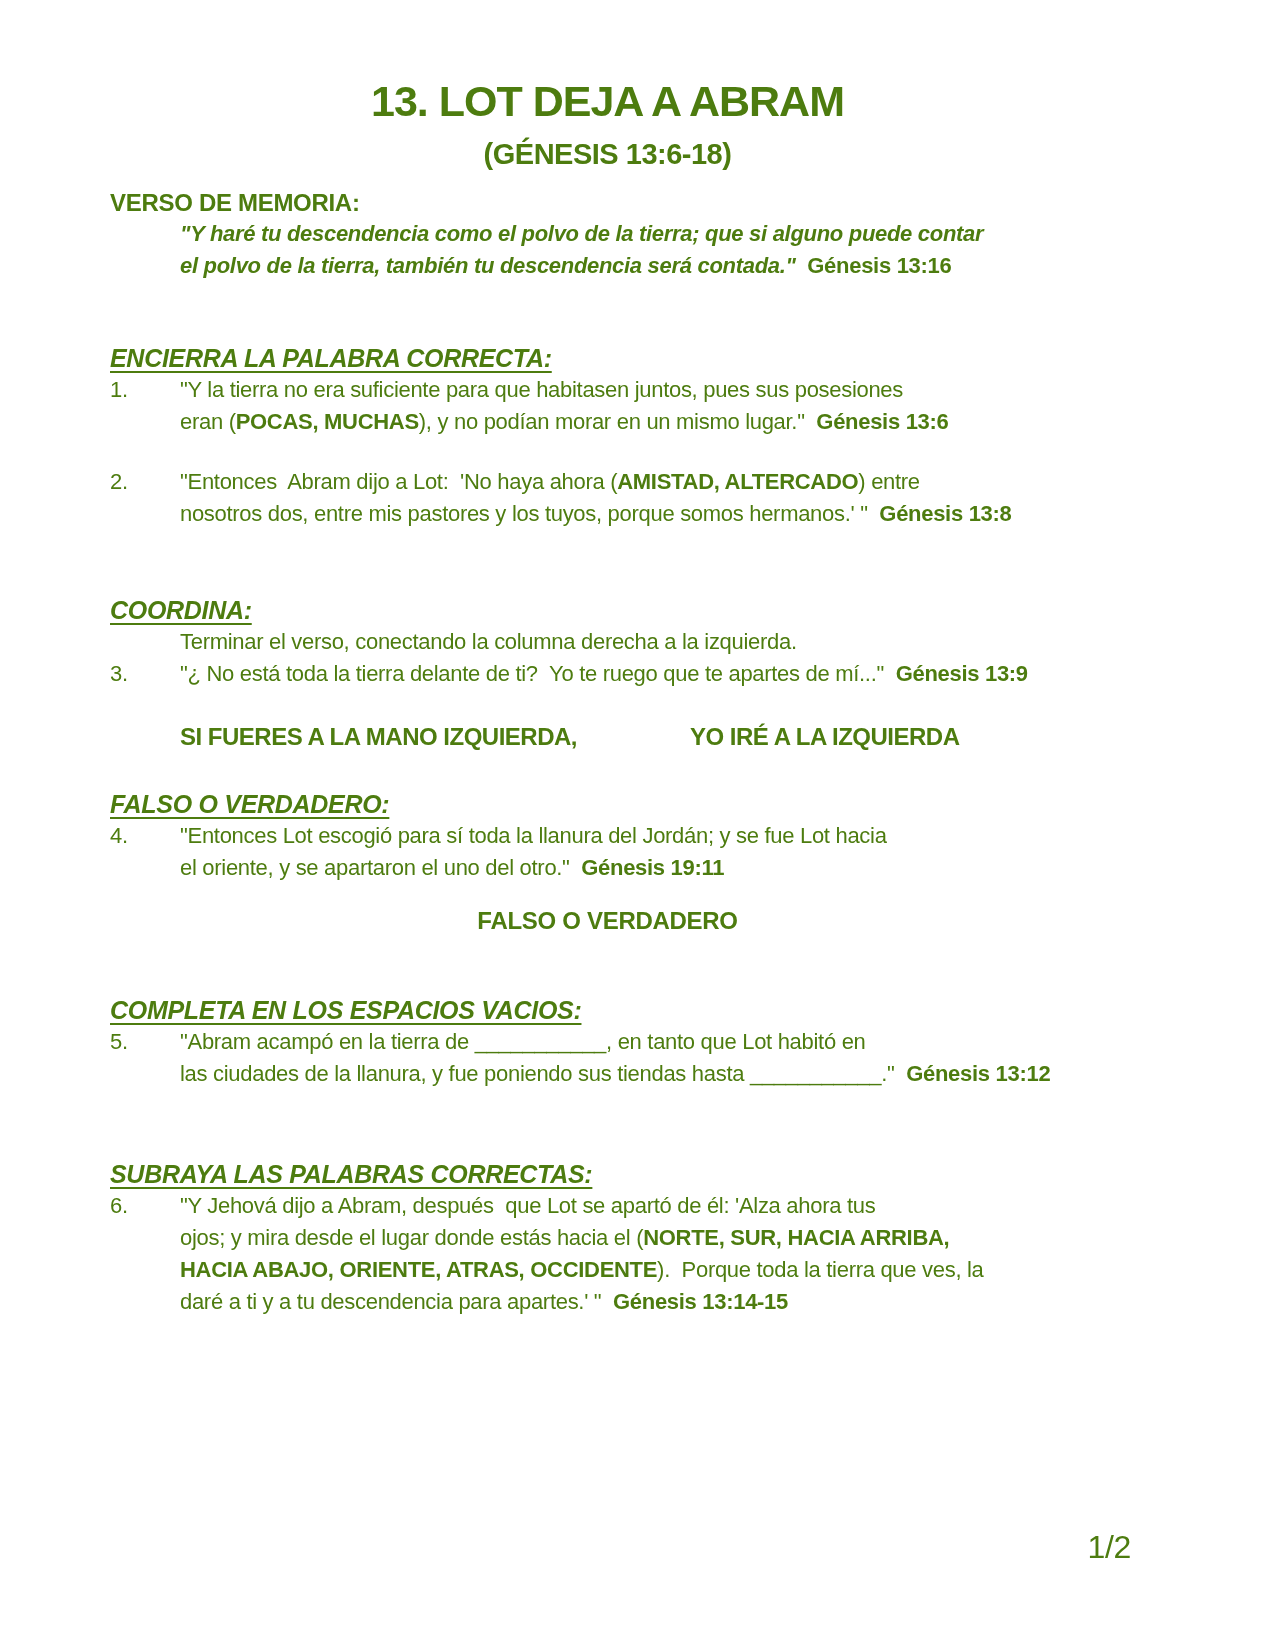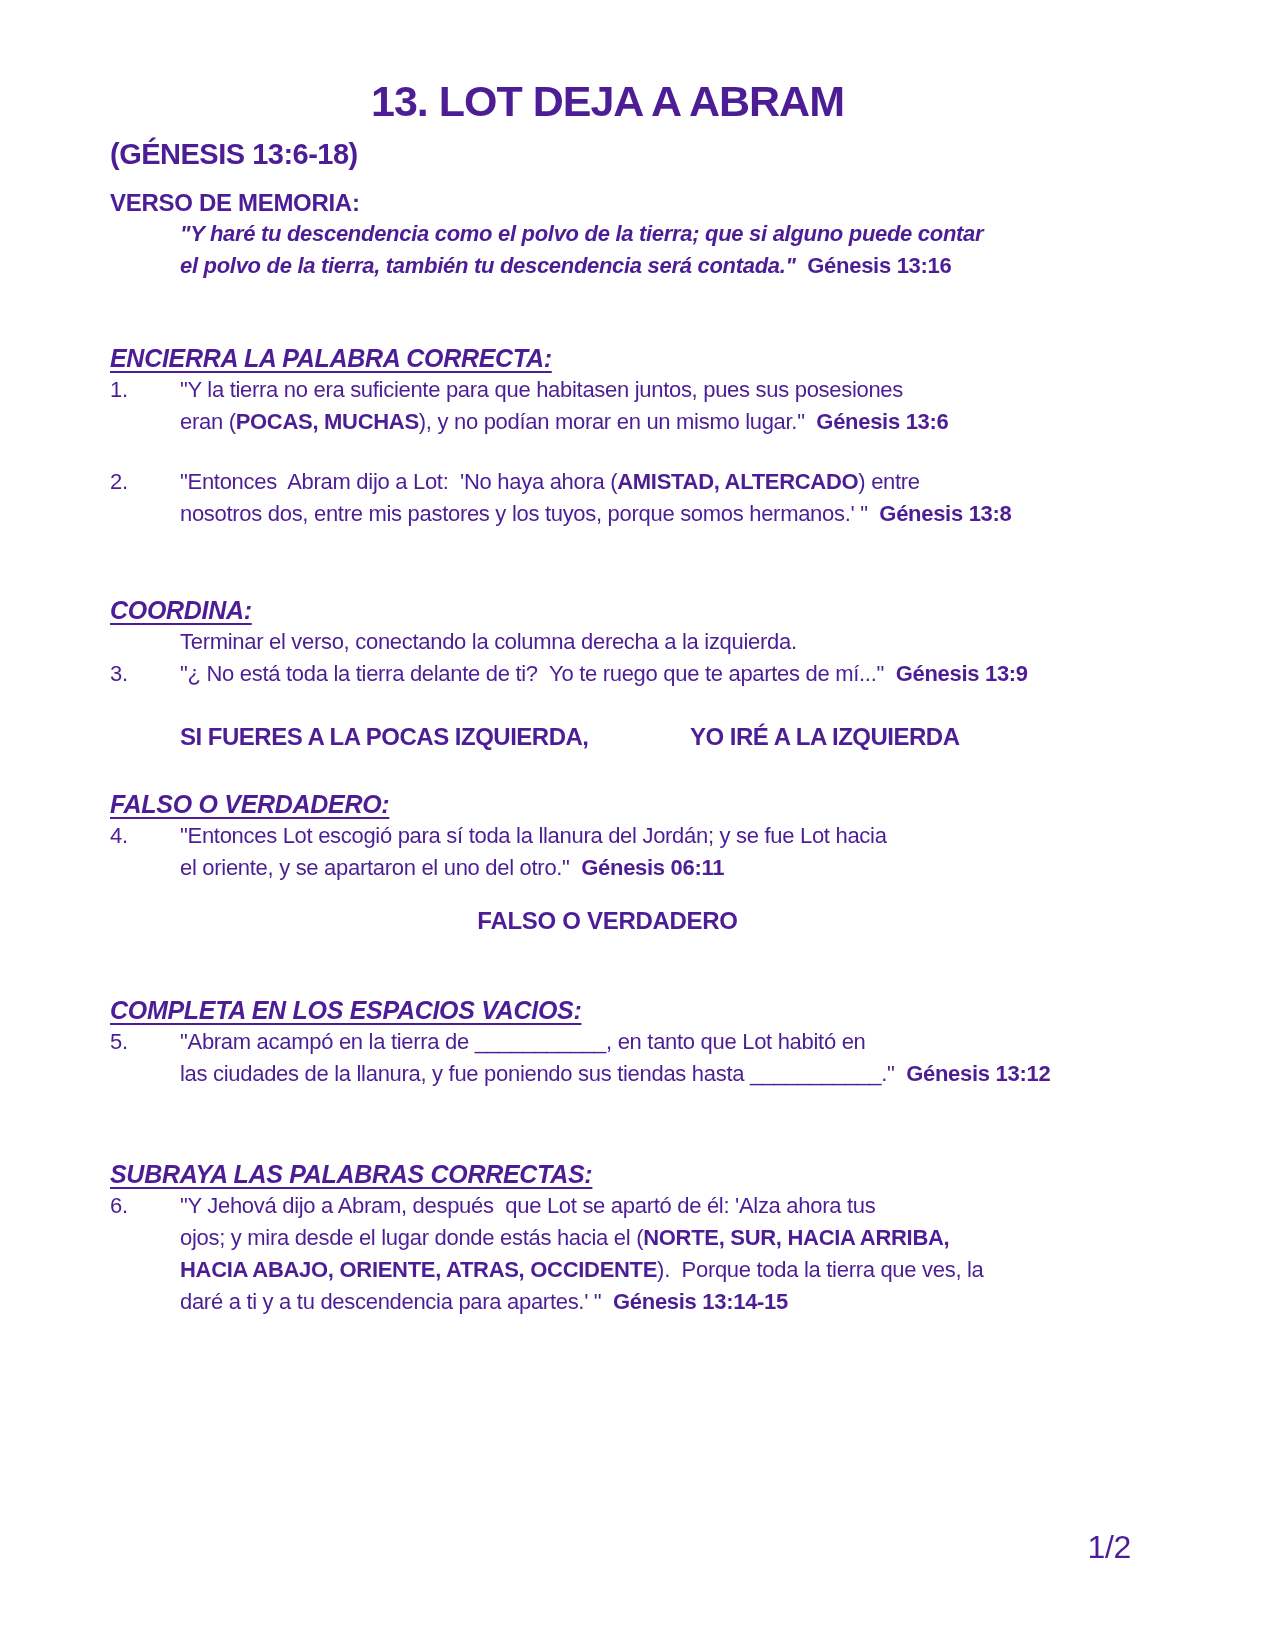--- a/index.html
+++ b/index.html
@@ -4,38 +4,39 @@
 <style>
   html,body { margin:0; padding:0; background:#e8e8e8; }
   .page {
     position:relative;
     width:1275px; height:1650px;
     margin:0 auto;
     background:#ffffff;
     box-sizing:border-box;
     padding:60px 70px 0 110px;
     font-family:"Liberation Sans","DejaVu Sans",sans-serif;
-    color:#4c1d95;
+    color:#4d7c0f;
     font-size:22px;
     line-height:32px;
     letter-spacing:-0.3px;
     overflow:hidden;
   }
   .b { font-weight:bold; }
   .i { font-style:italic; }
 
   .title {
     text-align:center;
     font-weight:bold;
     font-size:43px;
     line-height:50px;
     letter-spacing:-1px;
     margin:16px 100px 0 0;
   }
   .subtitle {
+    text-align:center;
     font-weight:bold;
     font-size:29px;
     line-height:36px;
     letter-spacing:-0.5px;
     margin:10px 100px 0 0;
   }
   .mem-heading {
     margin-top:16px;
     font-weight:bold;
     font-size:24px;
@@ -127,30 +128,30 @@
 
   <div class="shead mt-sec2">COORDINA:</div>
   <div class="intro">Terminar el verso, conectando la columna derecha a la izquierda.</div>
   <div class="q">
     <div class="qnum">3.</div>
     <div class="qtext">
       <div class="qline"><span>"¿ No está toda la tierra delante de ti?  Yo te ruego que te apartes de mí..."  </span><span class="b">Génesis 13:9</span></div>
     </div>
   </div>
   <div class="mrow r1">
-    <div class="mleft">SI FUERES A LA POCAS IZQUIERDA,</div>
+    <div class="mleft">SI FUERES A LA MANO IZQUIERDA,</div>
     <div class="mright">YO IRÉ A LA IZQUIERDA</div>
   </div>
 
   <div class="shead mt-sec3">FALSO O VERDADERO:</div>
   <div class="q">
     <div class="qnum">4.</div>
     <div class="qtext">
       <div class="qline"><span>"Entonces Lot escogió para sí toda la llanura del Jordán; y se fue Lot hacia</span></div>
-      <div class="qline"><span>el oriente, y se apartaron el uno del otro."  </span><span class="b">Génesis 06:11</span></div>
+      <div class="qline"><span>el oriente, y se apartaron el uno del otro."  </span><span class="b">Génesis 19:11</span></div>
     </div>
   </div>
   <div class="answer-line">FALSO O VERDADERO</div>
 
   <div class="shead mt-sec4">COMPLETA EN LOS ESPACIOS VACIOS:</div>
   <div class="q">
     <div class="qnum">5.</div>
     <div class="qtext">
       <div class="qline"><span>"Abram acampó en la tierra de ___________, en tanto que Lot habitó en</span></div>
       <div class="qline"><span>las ciudades de la llanura, y fue poniendo sus tiendas hasta ___________."  </span><span class="b">Génesis 13:12</span></div>

